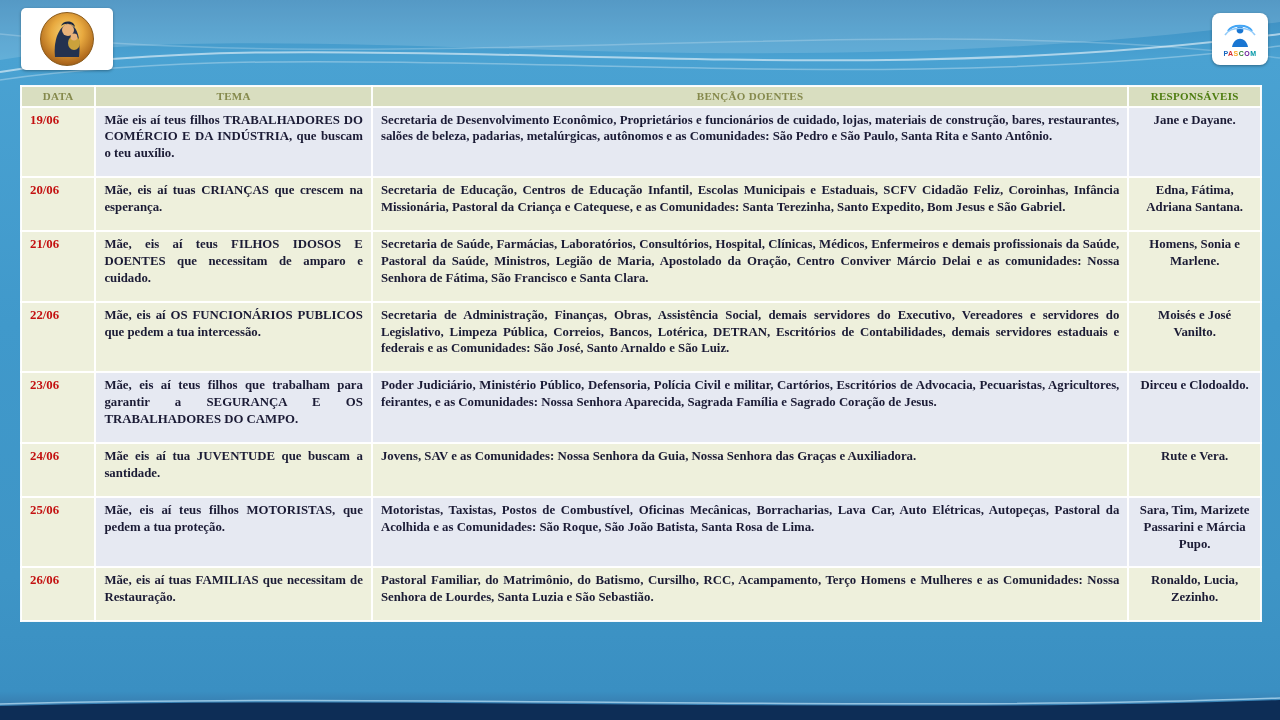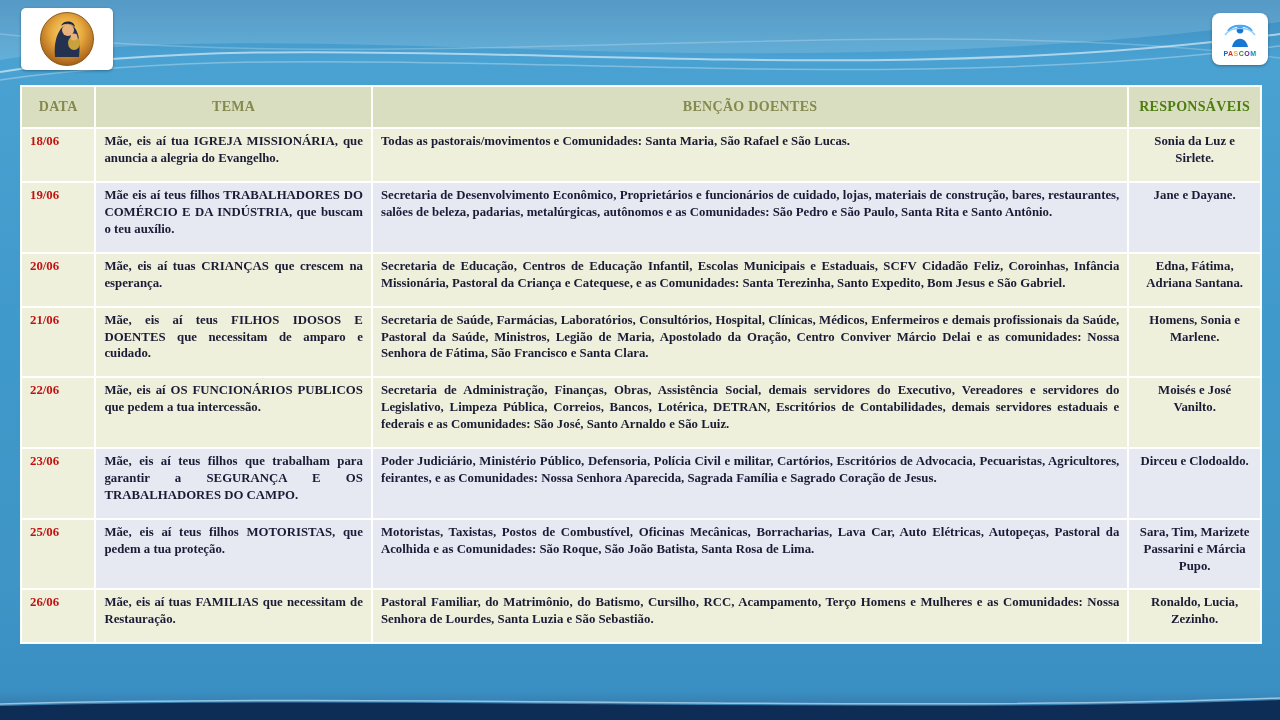--- a/index.html
+++ b/index.html
@@ -35,21 +35,21 @@
   .pascom-word{font-family:"Liberation Sans",sans-serif;font-size:7px;font-weight:bold;letter-spacing:.5px;margin-top:1px;}
   
   .table-wrap{position:absolute;left:20px;top:85px;width:1242px;}
   table.schedule{
     width:100%;border-collapse:collapse;table-layout:fixed;
     font-size:12.8px;line-height:1.32;font-weight:bold;color:var(--body-text,#1b1b35);
   }
   table.schedule th,table.schedule td{border:2px solid rgba(255,255,255,.95);}
   table.schedule th{
     background:var(--header-bg,#d9dec0);color:var(--header-text,#85894c);
-    font-size:14px;padding:11px 4px;text-align:center;font-weight:bold;letter-spacing:.3px;
+    font-size:11px;padding:2px 4px;text-align:center;font-weight:bold;letter-spacing:.3px;
   }
   table.schedule th:last-child{color:#4d7c0f;}
   table.schedule td{
     vertical-align:top;padding:4px 8px 14px 8px;background:var(--row-cream,#eef0dc);
   }
   tr.tint-blue td:not(.c-date){background:var(--row-blue,#e6e9f2);}
   td.c-date{color:var(--date-color,#c31111);padding-left:5px;white-space:nowrap;}
   td.c-tema,td.c-bencao{text-align:justify;}
   td.c-resp{text-align:center;}
   
@@ -106,26 +106,20 @@
       </colgroup>
       <thead>
         <tr>
           <th>DATA</th>
           <th>TEMA</th>
           <th>BENÇÃO DOENTES</th>
           <th>RESPONSÁVEIS</th>
         </tr>
       </thead>
       <tbody>
-          <tr class="tint-cream">
-      <td class="c-date">18/06</td>
-      <td class="c-tema">Mãe, eis aí tua IGREJA MISSIONÁRIA, que anuncia a alegria do Evangelho.</td>
-      <td class="c-bencao">Todas as pastorais/movimentos e Comunidades: Santa Maria, São Rafael e São Lucas.</td>
-      <td class="c-resp">Sonia da Luz e Sirlete.</td>
-    </tr>
           <tr class="tint-blue">
       <td class="c-date">19/06</td>
       <td class="c-tema">Mãe eis aí teus filhos TRABALHADORES DO COMÉRCIO E DA INDÚSTRIA, que buscam o teu auxílio.</td>
       <td class="c-bencao">Secretaria de Desenvolvimento Econômico, Proprietários e funcionários de cuidado, lojas, materiais de construção, bares, restaurantes, salões de beleza, padarias, metalúrgicas, autônomos e as Comunidades: São Pedro e São Paulo, Santa Rita e Santo Antônio.</td>
       <td class="c-resp">Jane e Dayane.</td>
     </tr>
           <tr class="tint-cream">
       <td class="c-date">20/06</td>
       <td class="c-tema">Mãe, eis aí tuas CRIANÇAS que crescem na esperança.</td>
       <td class="c-bencao">Secretaria de Educação, Centros de Educação Infantil, Escolas Municipais e Estaduais, SCFV Cidadão Feliz, Coroinhas, Infância Missionária, Pastoral da Criança e Catequese, e as Comunidades: Santa Terezinha, Santo Expedito, Bom Jesus e São Gabriel.</td>
@@ -142,20 +136,26 @@
       <td class="c-tema">Mãe, eis aí OS FUNCIONÁRIOS PUBLICOS que pedem a tua intercessão.</td>
       <td class="c-bencao">Secretaria de Administração, Finanças, Obras, Assistência Social, demais servidores do Executivo, Vereadores e servidores do Legislativo, Limpeza Pública, Correios, Bancos, Lotérica, DETRAN, Escritórios de Contabilidades, demais servidores estaduais e federais e as Comunidades: São José, Santo Arnaldo e São Luiz.</td>
       <td class="c-resp">Moisés e José Vanilto.</td>
     </tr>
           <tr class="tint-blue">
       <td class="c-date">23/06</td>
       <td class="c-tema">Mãe, eis aí teus filhos que trabalham para garantir a SEGURANÇA E OS TRABALHADORES DO CAMPO.</td>
       <td class="c-bencao">Poder Judiciário, Ministério Público, Defensoria, Polícia Civil e militar, Cartórios, Escritórios de Advocacia, Pecuaristas, Agricultores, feirantes, e as Comunidades: Nossa Senhora Aparecida, Sagrada Família e Sagrado Coração de Jesus.</td>
       <td class="c-resp">Dirceu e Clodoaldo.</td>
     </tr>
+          <tr class="tint-cream">
+      <td class="c-date">24/06</td>
+      <td class="c-tema">Mãe eis aí tua JUVENTUDE que buscam a santidade.</td>
+      <td class="c-bencao">Jovens, SAV e as Comunidades:  Nossa Senhora da Guia, Nossa Senhora das Graças e Auxiliadora.</td>
+      <td class="c-resp">Rute e Vera.</td>
+    </tr>
           <tr class="tint-blue">
       <td class="c-date">25/06</td>
       <td class="c-tema">Mãe, eis aí teus filhos MOTORISTAS, que pedem a tua proteção.</td>
       <td class="c-bencao">Motoristas, Taxistas, Postos de Combustível, Oficinas Mecânicas, Borracharias, Lava Car, Auto Elétricas, Autopeças, Pastoral da Acolhida  e as Comunidades:  São Roque, São João Batista, Santa Rosa de Lima.</td>
       <td class="c-resp">Sara, Tim, Marizete Passarini e Márcia Pupo.</td>
     </tr>
           <tr class="tint-cream">
       <td class="c-date">26/06</td>
       <td class="c-tema">Mãe, eis aí tuas FAMILIAS que necessitam de Restauração.</td>
       <td class="c-bencao">Pastoral Familiar, do Matrimônio, do Batismo, Cursilho, RCC, Acampamento, Terço Homens e Mulheres e as Comunidades: Nossa Senhora de Lourdes, Santa Luzia e São Sebastião.</td>

